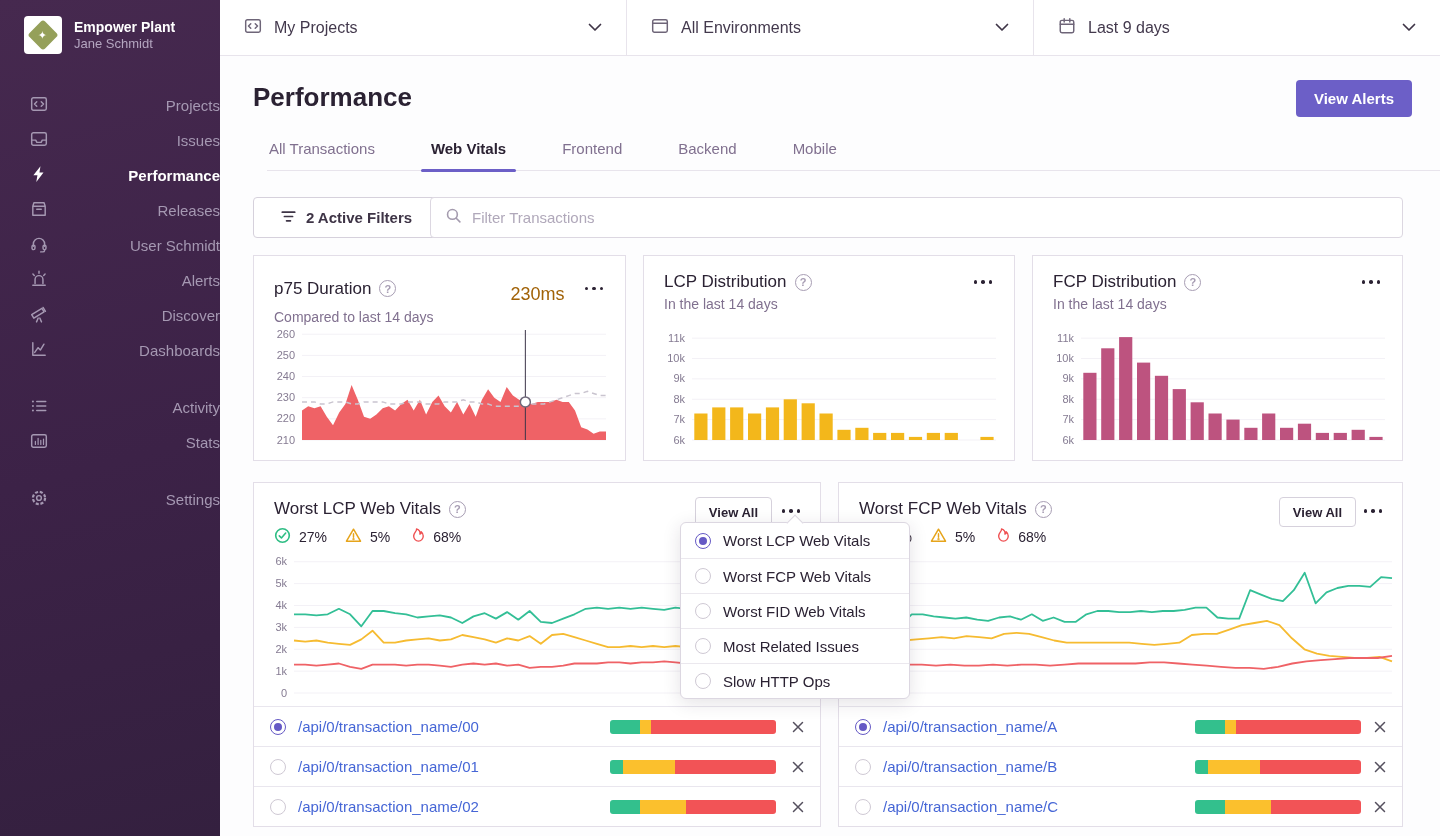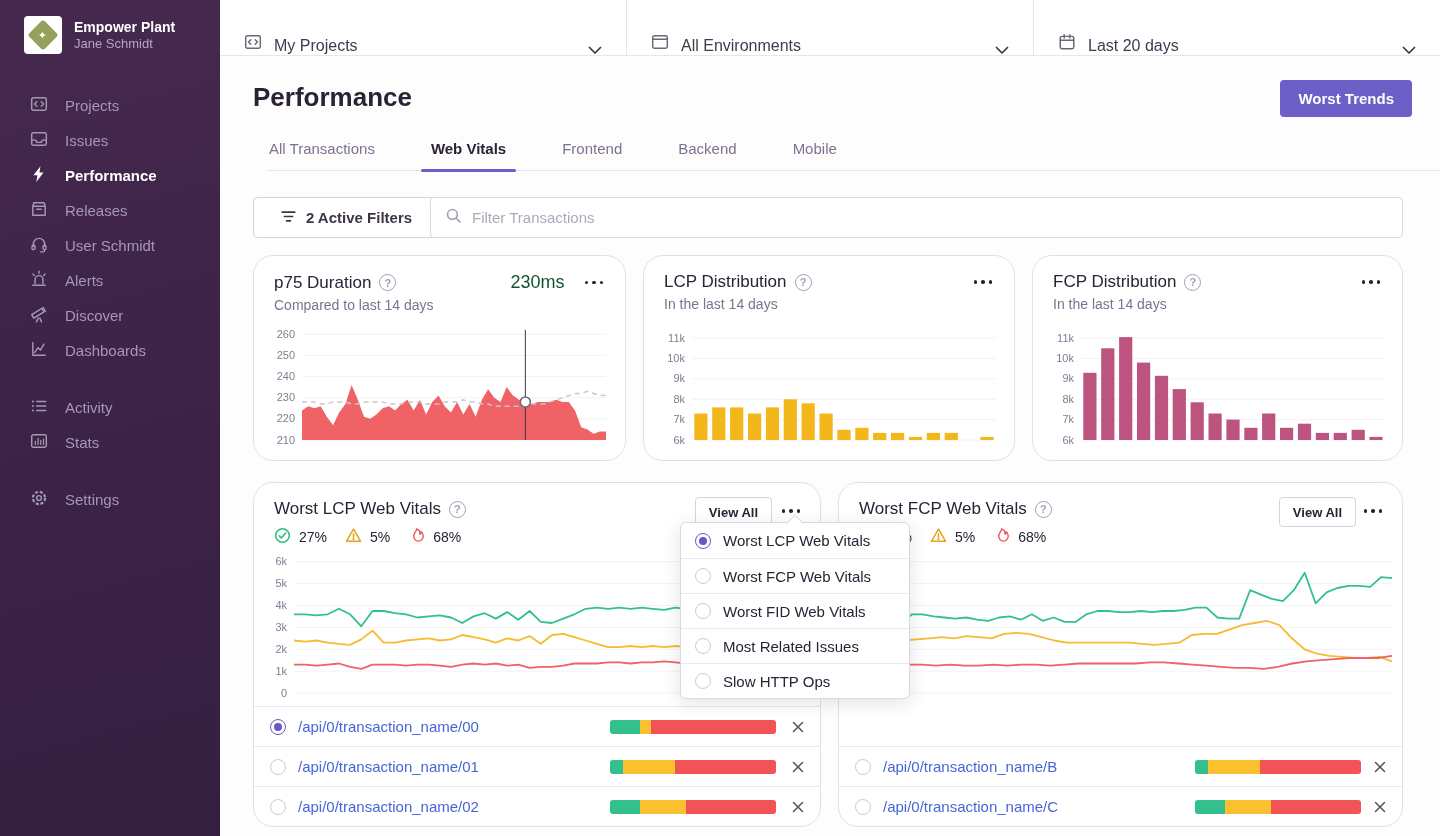--- a/index.html
+++ b/index.html
@@ -9,29 +9,29 @@
   
   .sidebar { position:absolute; left:0; top:0; width:220px; height:836px;
     background:linear-gradient(165deg,#46294f 0%,#3c2247 55%,#34203f 100%); color:#a598b2; }
   .org { display:flex; align-items:center; gap:12px; padding:16px 0 0 24px; }
   .org-logo { width:38px; height:38px; background:#fff; border-radius:4px; display:flex; align-items:center; justify-content:center; }
   .org-logo .diamond { width:22px; height:22px; background:#95a05a; border-radius:3px; transform:rotate(45deg); display:flex; align-items:center; justify-content:center; }
   .org-logo .spark { color:#fff; font-size:11px; transform:rotate(-45deg); }
   .org-name { color:#fff; font-weight:bold; font-size:14px; line-height:1.25; }
   .org-user { color:#b4a6c0; font-size:13px; }
   .nav { margin-top:34px; }
-  .nav-item { display:flex; align-items:center; gap:17px; padding:7px 0 7px 30px; font-size:15px; cursor:pointer; }
+  .nav-item { display:flex; align-items:center; gap:17px; padding:7px 0 7px 30px; font-size:15px; cursor:pointer;justify-content:space-between; }
   .nav-item svg { flex:0 0 auto; }
   .nav-item.active { color:#fff; font-weight:bold; }
   .nav-gap { height:22px; }
   .nav-gap-lg { height:22px; }
 
   
   .topbar { position:absolute; left:220px; top:0; width:1220px; height:56px; background:#fff; border-bottom:1px solid #e8e4ec; display:flex; }
-  .tb-seg { position:relative; flex:1; display:flex; align-items:flex-end; gap:12px; padding:0 24px; color:#43394d; font-size:16px; cursor:pointer; border-right:1px solid #e8e4ec; }
+  .tb-seg { position:relative; flex:1; display:flex; align-items:center; gap:12px; padding:0 24px; color:#43394d; font-size:16px; cursor:pointer; border-right:1px solid #e8e4ec; }
   .tb-seg:last-child { border-right:none; }
   .tb-seg .chev { margin-left:auto; display:flex; }
 
   
   .content { position:absolute; left:220px; top:56px; width:1220px; height:780px; background:#fdfdfe; }
   .page-title { position:absolute; left:33px; top:26px; font-size:26px; font-weight:bold; color:#2b2233; }
   .view-trends { position:absolute; right:28px; top:24px; height:37px; padding:0 18px; background:#6c5fc7; color:#fff;
     font-size:15px; font-weight:bold; border:none; border-radius:4px; cursor:pointer; font-family:inherit; }
   .tabs { position:absolute; left:47px; right:0; top:78px; height:37px; display:flex; gap:52px; border-bottom:1px solid #e8e4ec; }
   .tab { font-size:15px; color:#80708f; padding:6px 2px 0; cursor:pointer; position:relative; }
@@ -39,31 +39,31 @@
   .tab.active::after { content:""; position:absolute; left:-8px; right:-8px; bottom:-2px; height:3px; background:#6c5fc7; border-radius:2px; }
 
   .filter-btn { position:absolute; left:33px; top:141px; width:187px; height:41px; background:#fff; border:1px solid #d6d1dc; border-radius:4px;
     display:flex; align-items:center; justify-content:center; gap:10px; font-size:15px; font-weight:bold; color:#3e3446; cursor:pointer; }
   .search-box { position:absolute; left:210px; top:141px; width:973px; height:41px; background:#fff; border:1px solid #dcd7e1; border-radius:4px;
     display:flex; align-items:center; gap:10px; padding:0 14px;justify-content:flex-end; }
   .search-box input { border:none; outline:none; flex:1; font-size:15px; font-family:inherit; color:#2b2233; background:transparent; }
   .search-box input::placeholder { color:#b0a8ba; }
 
   
-  .card { position:absolute; background:#fff; border:1px solid #e3dee8; border-radius:20px; }
+  .card { position:absolute; background:#fff; border:1px solid #e3dee8; border-radius:0; }
   .card-sm { top:199px; height:206px; }
   .c1 { left:33px;  width:373px; }
   .c2 { left:423px; width:372px; }
   .c3 { left:812px; width:371px; }
   .card-head { display:flex; align-items:center; gap:8px; padding:16px 20px 0 20px; }
   .card-title { font-size:17px; color:#2b2233; }
   .help { width:17px; height:17px; border:1.4px solid #a79db3; border-radius:50%; color:#a79db3; font-size:11px; font-weight:bold;
     display:inline-flex; align-items:center; justify-content:center; cursor:pointer; }
   .card-sub { padding:4px 20px 0; font-size:14px; color:#80708f; }
-  .p75-value { margin-left:auto; color:#14532d; font-size:18px; }
+  .p75-value { margin-left:auto; color:#a16207; font-size:18px;margin-top:12px; }
   .dots { display:flex; gap:4px; align-items:center; cursor:pointer; padding:4px 2px; }
   .dots i { width:3.5px; height:3.5px; border-radius:50%; background:#2b2233; }
   .card-sm .dots { margin-left:auto; }
   .c1 .dots { margin-left:10px; }
   .chart-sm { position:absolute; left:16px; bottom:14px; }
 
   .card-lg { top:426px; height:345px; }
   .cl { left:33px;  width:568px; }
   .cr { left:618px; width:565px; }
   .vitals-stats { display:flex; align-items:center; gap:8px; padding:8px 20px 0; font-size:14px; color:#2b2233; }
@@ -226,32 +226,32 @@
           <svg width="14" height="9" viewBox="0 0 14 9" fill="none" stroke="#3e3446" stroke-width="1.7" stroke-linecap="round" stroke-linejoin="round">
             <path d="M1.5 1.5 7 7l5.5-5.5"></path>
           </svg>
         </span>
     </div>
     <div class="tb-seg">
       <span><svg width="18" height="18" viewBox="0 0 16 16" fill="none" stroke="#6e6578" stroke-width="1.3" stroke-linecap="round" stroke-linejoin="round">
             <rect x="2" y="3" width="12" height="11" rx="1.5"></rect>
             <path d="M2 6.5h12M5.5 1.5v3M10.5 1.5v3"></path>
           </svg></span>
-      <span>Last 20 days</span>
+      <span>Last 9 days</span>
       <span class="chev">
           <svg width="14" height="9" viewBox="0 0 14 9" fill="none" stroke="#3e3446" stroke-width="1.7" stroke-linecap="round" stroke-linejoin="round">
             <path d="M1.5 1.5 7 7l5.5-5.5"></path>
           </svg>
         </span>
     </div>
   </header>
 
   <main class="content">
     <h1 class="page-title">Performance</h1>
-    <button class="view-trends">Worst Trends</button>
+    <button class="view-trends">View Alerts</button>
 
     <div class="tabs">
       <div class="tab">All Transactions</div>
       <div class="tab active">Web Vitals</div>
       <div class="tab">Frontend</div>
       <div class="tab">Backend</div>
       <div class="tab">Mobile</div>
     </div>
 
     <div class="filter-btn">
@@ -522,20 +522,34 @@
           <line x1="32" x2="545" y1="124.125" y2="124.125" stroke="#f3f1f6"></line>
           <text x="25" y="127.625" text-anchor="end" font-size="11" fill="#857b92">1k</text>
           <line x1="32" x2="545" y1="146" y2="146" stroke="#f3f1f6"></line>
           <text x="25" y="149.5" text-anchor="end" font-size="11" fill="#857b92">0</text>
           <polyline points="32.0,67.3 42.9,73.8 53.8,78.2 64.7,67.3 75.7,67.3 86.6,69.4 97.5,70.5 108.4,71.6 119.3,70.5 130.2,72.7 141.1,73.8 152.1,70.5 163.0,69.4 173.9,72.7 184.8,67.3 195.7,73.8 206.6,70.5 217.6,74.9 228.5,74.9 239.4,67.3 250.3,64.0 261.2,64.0 272.1,65.1 283.0,65.1 294.0,64.0 304.9,65.1 315.8,64.0 326.7,64.0 337.6,62.9 348.5,60.7 359.4,60.7 370.4,70.5 381.3,71.6 392.2,71.6 403.1,43.2 414.0,47.6 424.9,51.9 435.9,54.1 446.8,43.2 457.7,25.7 468.6,56.3 479.5,45.4 490.4,41.0 501.3,38.8 512.3,38.8 523.2,39.9 534.1,30.1 545.0,31.2" fill="none" stroke="#33bf96" stroke-width="1.8" stroke-linejoin="round"></polyline>
           <polyline points="32.0,92.4 44.5,88.0 57.0,93.5 69.5,92.4 82.0,91.3 94.6,90.2 107.1,91.3 119.6,89.1 132.1,90.2 144.6,91.3 157.1,86.9 169.6,85.8 182.1,86.9 194.7,90.2 207.2,93.5 219.7,95.7 232.2,95.7 244.7,95.7 257.2,95.7 269.7,95.7 282.2,95.7 294.8,96.8 307.3,97.9 319.8,96.8 332.3,95.7 344.8,88.0 357.3,86.9 369.8,86.9 382.3,82.6 394.9,78.2 407.4,76.0 419.9,73.8 432.4,78.2 444.9,91.3 457.4,102.3 469.9,106.6 482.4,108.8 495.0,109.9 507.5,111.0 520.0,111.0 532.5,109.9 545.0,114.3" fill="none" stroke="#f6bb31" stroke-width="1.8" stroke-linejoin="round"></polyline>
           <polyline points="32.0,118.7 46.3,119.8 60.5,117.6 74.8,117.6 89.0,118.7 103.3,117.6 117.5,118.7 131.8,118.7 146.0,117.6 160.3,118.7 174.5,117.6 188.8,117.6 203.0,118.7 217.3,117.6 231.5,116.5 245.8,116.5 260.0,116.5 274.3,116.5 288.5,116.5 302.8,115.4 317.0,115.4 331.3,116.5 345.5,117.6 359.8,118.7 374.0,119.8 388.3,120.8 402.5,120.8 416.8,121.9 431.0,119.8 445.3,116.5 459.5,114.3 473.8,113.2 488.0,112.1 502.3,111.0 516.5,111.0 530.8,111.0 545.0,108.8" fill="none" stroke="#ef6266" stroke-width="1.8" stroke-linejoin="round"></polyline>
         </svg>
       <div class="tx-rows">
         <div class="tx-row">
+          <span class="radio sel"></span>
+          <a class="tx-link">/api/0/transaction_name/A</a>
+          <span class="tx-bar">
+              <span class="seg-good" style="width: 18%;"></span>
+              <span class="seg-meh" style="width: 7%;"></span>
+              <span class="seg-poor" style="width: 75%;"></span>
+            </span>
+          <span class="tx-close">
+              <svg width="16" height="16" viewBox="0 0 16 16" stroke="#55505e" stroke-width="1.5" stroke-linecap="round">
+                <path d="M3.5 3.5l9 9M12.5 3.5l-9 9"></path>
+              </svg>
+            </span>
+        </div>
+        <div class="tx-row">
           <span class="radio"></span>
           <a class="tx-link">/api/0/transaction_name/B</a>
           <span class="tx-bar">
               <span class="seg-good" style="width: 8%;"></span>
               <span class="seg-meh" style="width: 31%;"></span>
               <span class="seg-poor" style="width: 61%;"></span>
             </span>
           <span class="tx-close">
               <svg width="16" height="16" viewBox="0 0 16 16" stroke="#55505e" stroke-width="1.5" stroke-linecap="round">
                 <path d="M3.5 3.5l9 9M12.5 3.5l-9 9"></path>

